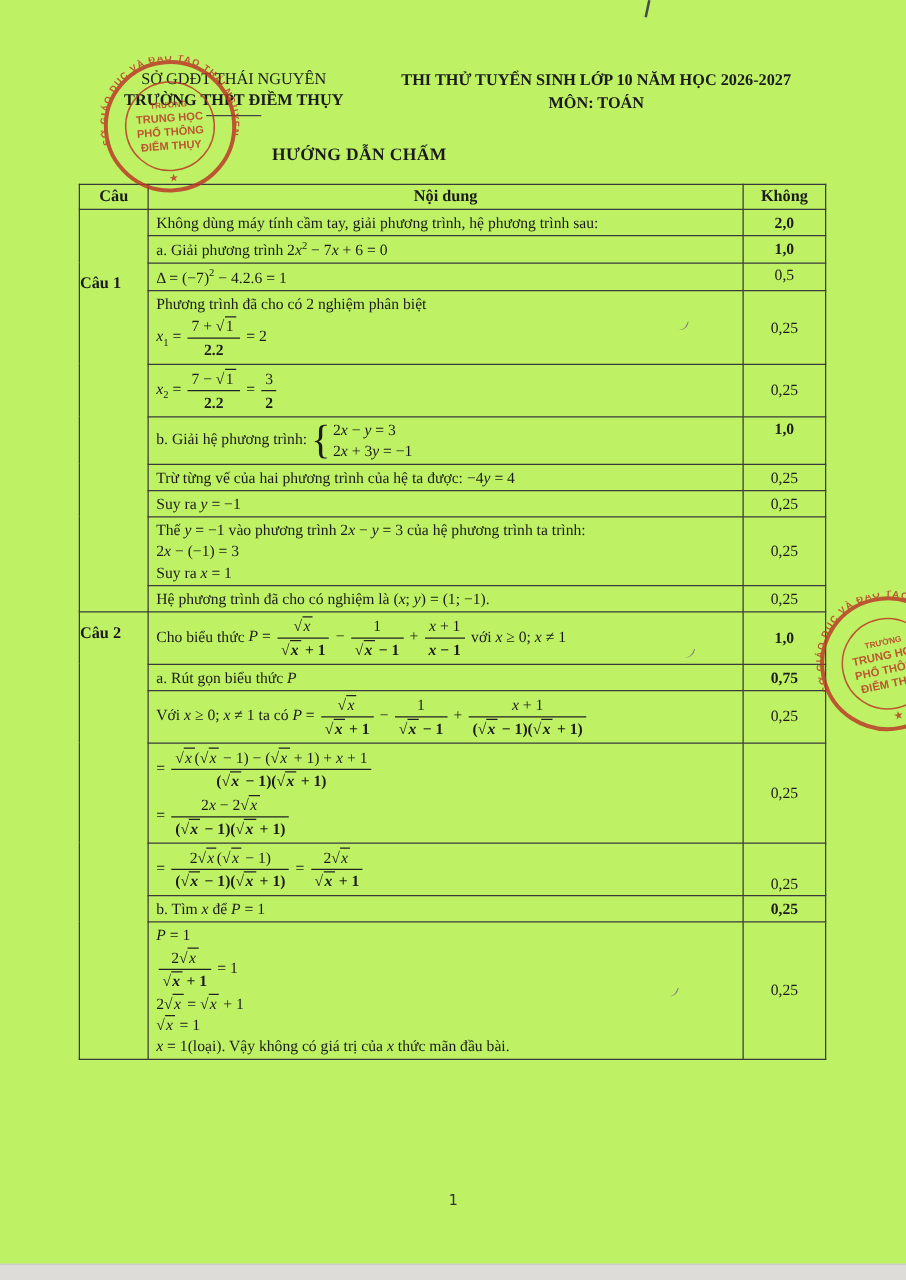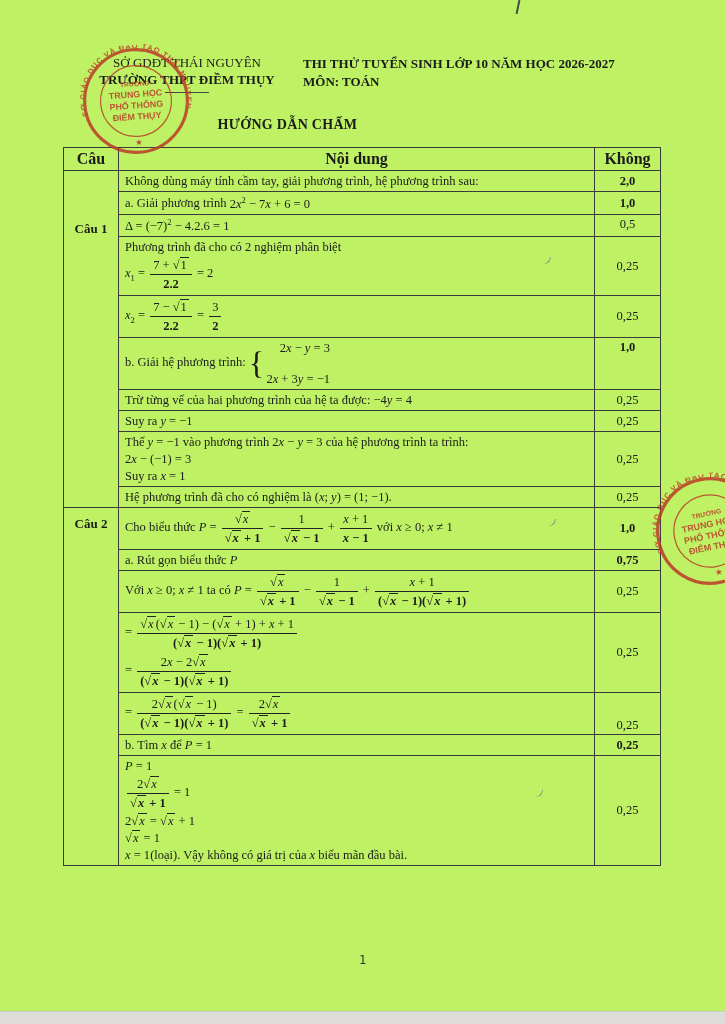--- a/index.html
+++ b/index.html
@@ -1,47 +1,47 @@
 <!DOCTYPE html>
 <html><head>
 <meta charset="utf-8">
 <style>
   html,body{margin:0;padding:0;background:#e8e7e3;}
   .sheet{position:relative;width:725px;height:1024px;background:#bef264;overflow:hidden;
          font-family:"Liberation Serif",serif;color:#1b1b1b;}
   .b{font-weight:bold;}
   
   .hdr-left{position:absolute;left:66px;top:55px;width:242px;text-align:center;font-size:13px;line-height:1.3;}
-  .hdr-right{position:absolute;left:303px;top:55px;width:348px;font-size:13px;line-height:1.35;}
+  .hdr-right{position:absolute;left:303px;top:55px;width:348px;text-align:center;font-size:13px;line-height:1.35;}
   .hdr-underline{width:44px;border-top:1.2px solid #444;margin:3px auto 0;}
   .doc-title{position:absolute;left:0;top:117px;width:575px;text-align:center;font-size:14px;letter-spacing:.3px;}
   
   table.grading{position:absolute;left:63px;top:147px;width:597px;border-collapse:collapse;table-layout:fixed;
                 font-size:12.5px;line-height:1.28;}
   .grading th,.grading td{border:1px solid #3a3a3a;padding:1px 6px;vertical-align:middle;}
-  .grading thead th{text-align:center;font-size:16px;padding:1px 2px;}
+  .grading thead th{text-align:center;font-size:13px;padding:1px 2px;}
   col.c-cau{width:55px;} col.c-noidung{width:476px;} col.c-diem{width:66px;}
-  td.qcell{vertical-align:top;text-align:center;padding:0;}
+  td.qcell{vertical-align:top;text-align:left;padding:0;}
   .qlabel{font-weight:bold;font-size:13px;}
   td.qcell.g0 .qlabel{margin-top:50px;}
   td.qcell.g1 .qlabel{margin-top:8px;}
   td.scell{text-align:center;}
   .line{margin:1px 0;}
   
   .math{white-space:normal;}
   .math i{font-style:italic;}
   .fr{display:inline-block;vertical-align:middle;text-align:center;margin:1px 2px;white-space:nowrap;}
   .fr .nu{display:block;border-bottom:1px solid #222;padding:0 3px 1px;}
   .fr .de{display:block;padding:1px 3px 0;font-weight:bold;}
   .sq{white-space:nowrap;}
   .sq .ov{border-top:1px solid #222;padding:0 2px 0 1px;}
   sup,sub{font-size:.68em;}
   .cs{display:inline-flex;align-items:center;vertical-align:middle;white-space:nowrap;text-align:left;}
   .cs .brace{font-size:2.6em;line-height:.9;margin-right:2px;font-weight:normal;}
-  .cs .col{display:inline-flex;flex-direction:column;row-gap:15px;text-align:right;}
+  .cs .col{display:inline-flex;flex-direction:column;row-gap:1px;}
   
   .pagenum{position:absolute;left:0;top:953px;width:725px;text-align:center;
            font-family:"DejaVu Sans Mono",monospace;font-size:12px;color:#333;}
   .bottom-strip{position:absolute;left:0;bottom:0;width:725px;height:12px;background:#dddcd8;border-top:1px solid #ccccc7;}
   
   .stamp{position:absolute;opacity:.82;}
   .stamp text{font-family:"Liberation Sans",sans-serif;font-weight:bold;fill:currentColor;}
   
   .pen-top{position:absolute;left:517px;top:0;width:2px;height:14px;background:#4a4a4a;transform:rotate(12deg);}
   .tick{position:absolute;width:6px;height:9px;border-right:1.6px solid #808080;border-radius:0 0 7px 0;transform:rotate(18deg);}
@@ -189,21 +189,21 @@
             <div class="line"><span class="txt">b. Tìm </span><span class="math"><i>x</i></span><span class="txt"> để </span><span class="math"><i>P</i> = 1</span></div>
           </td>
           <td class="scell b">0,25</td>
         </tr>
         <tr>
           <td class="ccell">
             <div class="line"><span class="math"><i>P</i> = 1</span></div>
             <div class="line"><span class="math"><span class="fr"><span class="nu">2<span class="sq">√<span class="ov"><i>x</i></span></span></span><span class="de"><span class="sq">√<span class="ov"><i>x</i></span></span> + 1</span></span> = 1</span></div>
             <div class="line"><span class="math">2<span class="sq">√<span class="ov"><i>x</i></span></span> = <span class="sq">√<span class="ov"><i>x</i></span></span> + 1</span></div>
             <div class="line"><span class="math"><span class="sq">√<span class="ov"><i>x</i></span></span> = 1</span></div>
-            <div class="line"><span class="math"><i>x</i> = 1</span><span class="txt">(loại).  Vậy không có giá trị của </span><span class="math"><i>x</i></span><span class="txt"> biểu mãn đầu bài.</span></div>
+            <div class="line"><span class="math"><i>x</i> = 1</span><span class="txt">(loại).  Vậy không có giá trị của </span><span class="math"><i>x</i></span><span class="txt"> thức mãn đầu bài.</span></div>
           </td>
           <td class="scell">0,25</td>
         </tr>
       </tbody>
   </table>
 
   <div class="pagenum">1</div>
 
   <svg class="stamp" style="left: 80px; top: 45px; width: 112px; height: 112px; transform: rotate(-4deg); color: rgb(187, 53, 38);" viewBox="0 0 120 120">
     <circle cx="60" cy="60" r="55" fill="none" stroke="currentColor" stroke-width="3.4"></circle>

